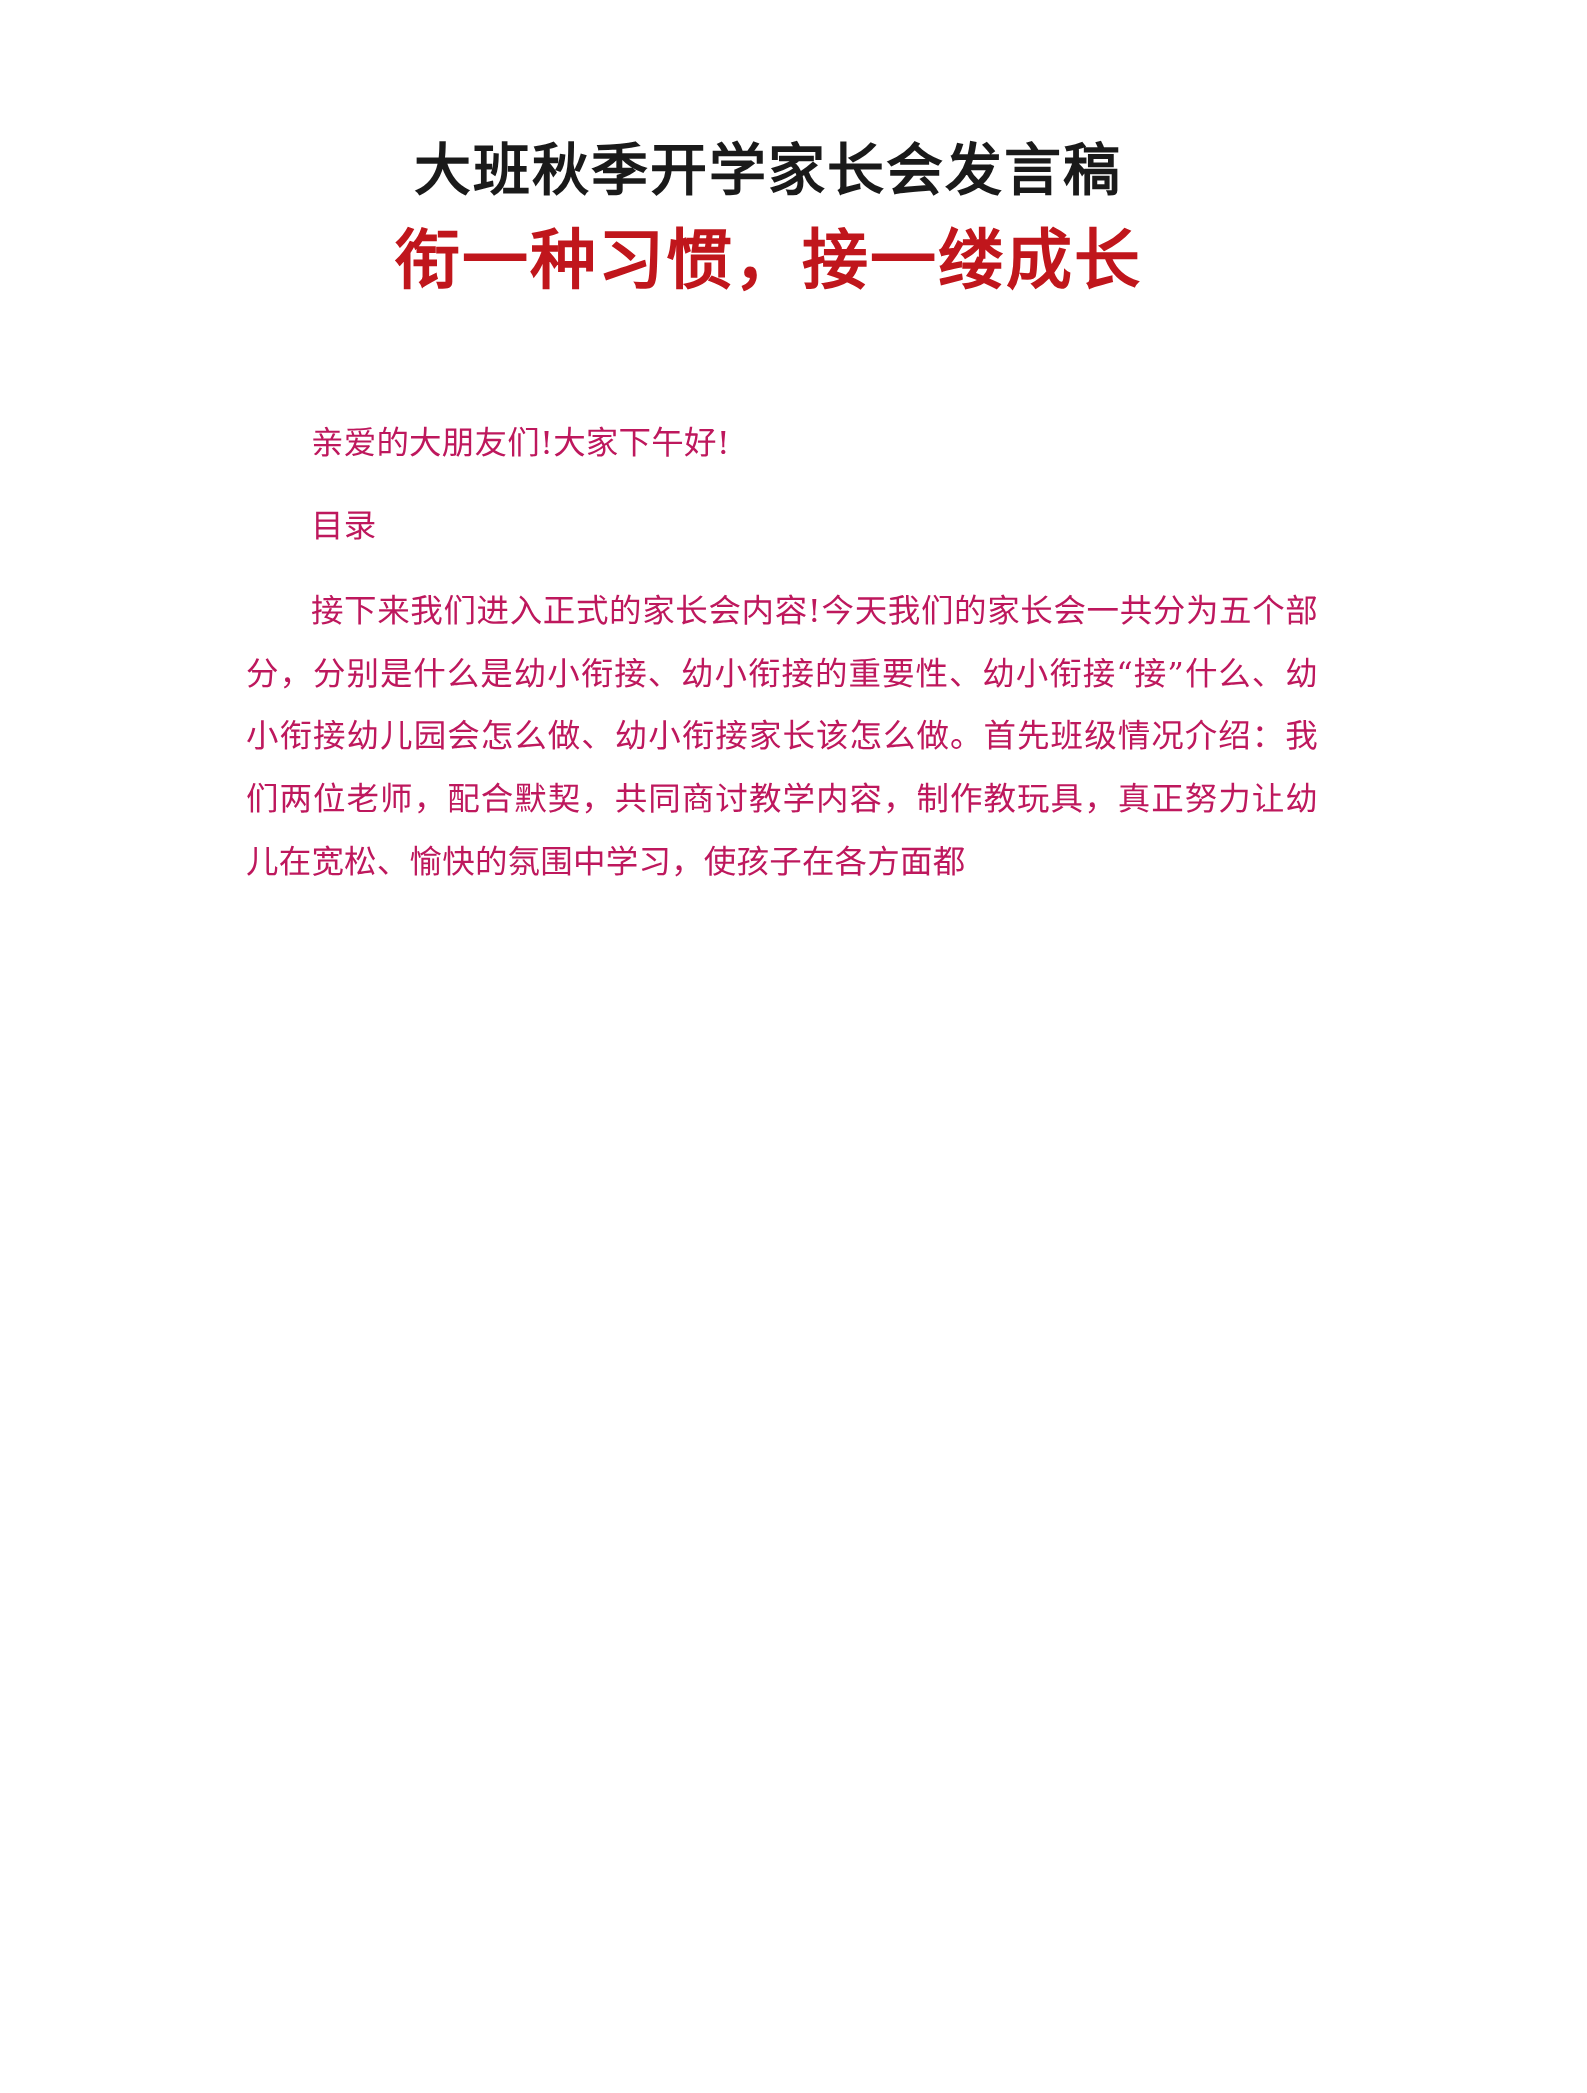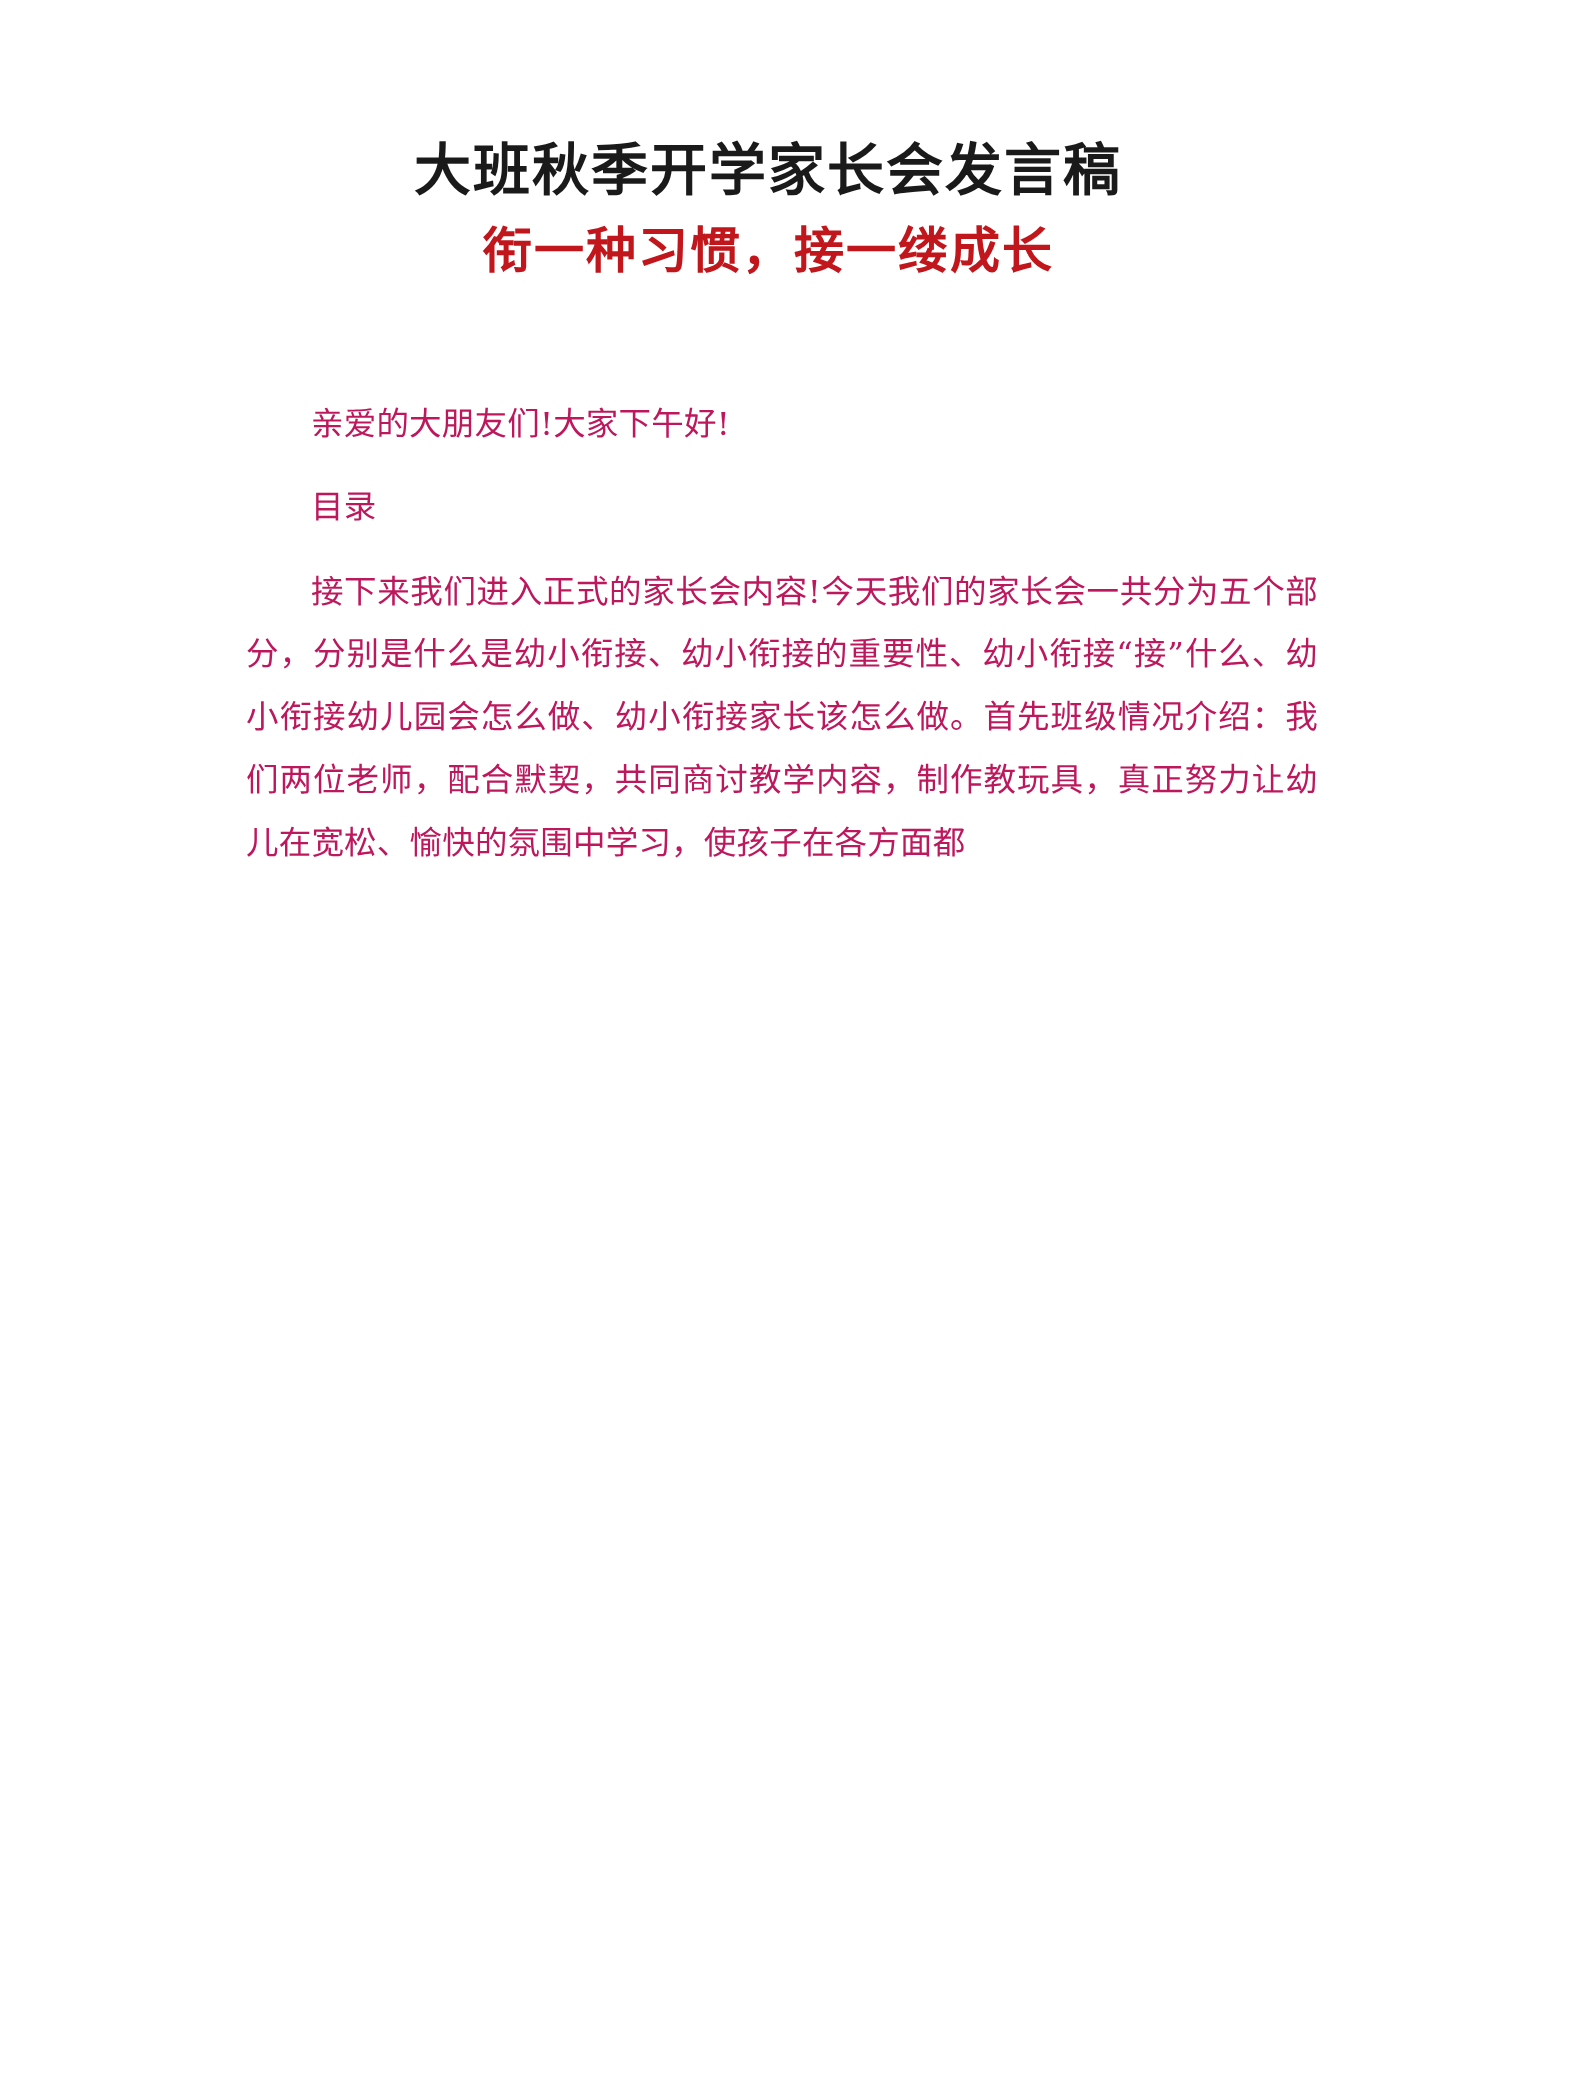--- a/index.html
+++ b/index.html
@@ -39,21 +39,21 @@
     line-height: 1.18;
     letter-spacing: 2px;
     text-align: center;
     color: #1a1a1a;
     margin: 0 0 18px 0;
     white-space: nowrap;
   }
   .doc-subtitle {
     font-family: "DejaVu Serif", "Liberation Serif", serif;
     font-weight: bold;
-    font-size: 50px;
+    font-size: 66px;
     line-height: 1.2;
     letter-spacing: 2px;
     text-align: center;
     color: #c0161c;
     margin: 0;
     white-space: nowrap;
   }
 
   .title-gap { height: 112px; }
 

